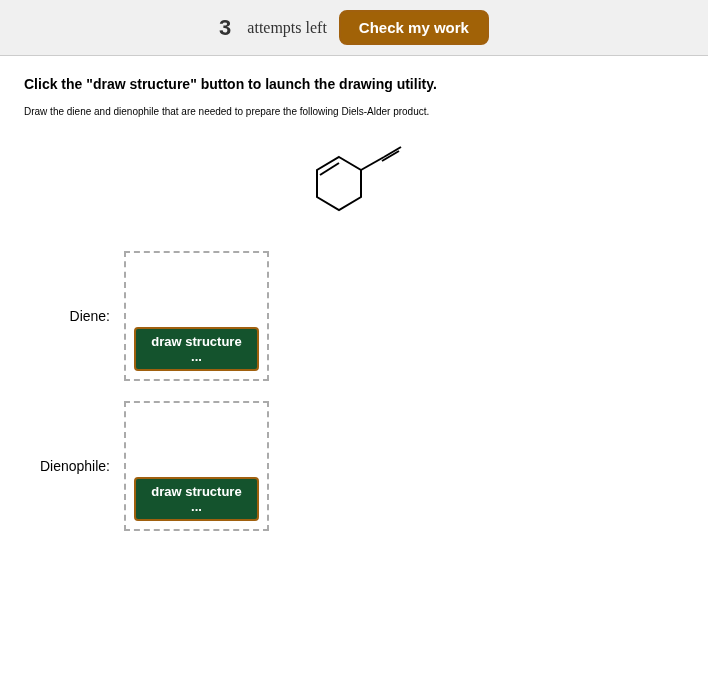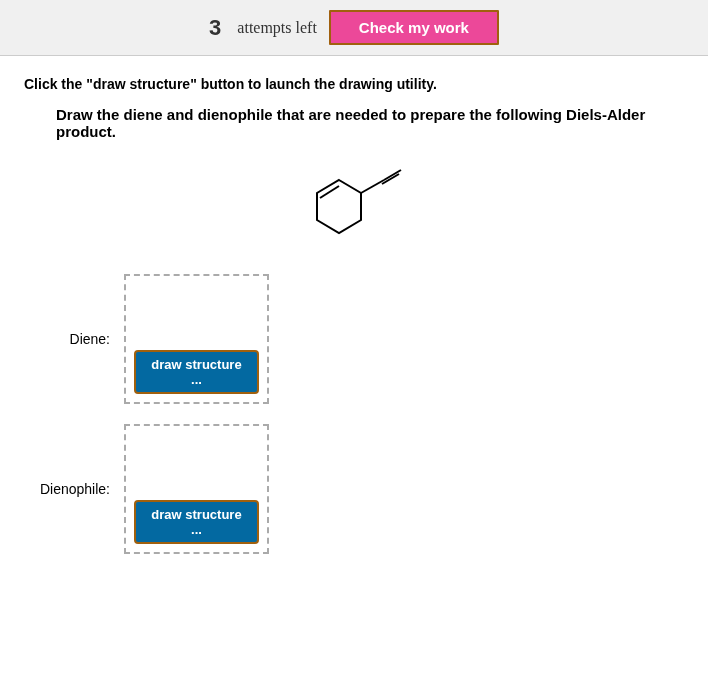--- a/index.html
+++ b/index.html
@@ -26,45 +26,44 @@
       color: #333;
       font-family: Liberation Serif, serif;
     }
     .attempts-count {
       font-size: 22px;
       font-weight: bold;
       color: #333;
       margin-right: 4px;
     }
     .check-btn {
-      background: #ec4899;
+      background: #a16207;
       color: #fff;
       border: 2px solid #a0600e;
-      border-radius: 1px;
-      padding: 7px 28px;
+      border-radius: 8px;
+      padding: 7px 18px;
       font-size: 15px;
       font-weight: bold;
       cursor: pointer;
     }
 
     
     .main-content {
       padding: 20px 24px;
     }
 
     .instruction-1 {
       font-size: 14px;
       margin-bottom: 14px;
       font-weight: bold;
     }
     .instruction-2 {
-      font-size: 15px;
+      font-size: 10px;
       margin-bottom: 20px;
-      font-weight: bold;
-      margin-left: 32px;
+      font-weight: normal;
     }
 
     
     .molecule-container {
       display: flex;
       justify-content: center;
       margin-bottom: 24px;
     }
 
     
@@ -86,21 +85,21 @@
       width: 145px;
       height: 130px;
       display: flex;
       flex-direction: column;
       justify-content: flex-end;
       align-items: flex-start;
       padding: 8px;
       position: relative;
     }
     .draw-structure-btn {
-      background: #0369a1;
+      background: #14532d;
       color: #fff;
       border: 2px solid #a0600e;
       border-radius: 4px;
       padding: 5px 10px;
       font-size: 13px;
       cursor: pointer;
       font-weight: bold;
     }
   </style>
 </head>

